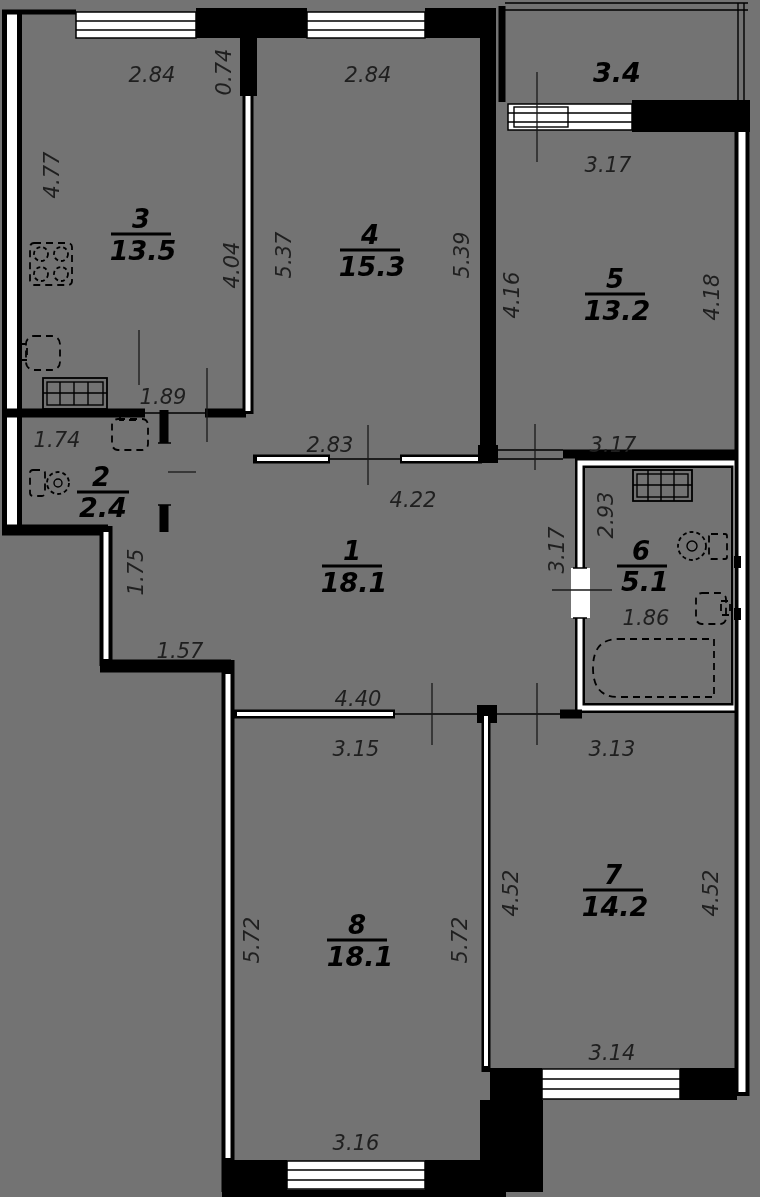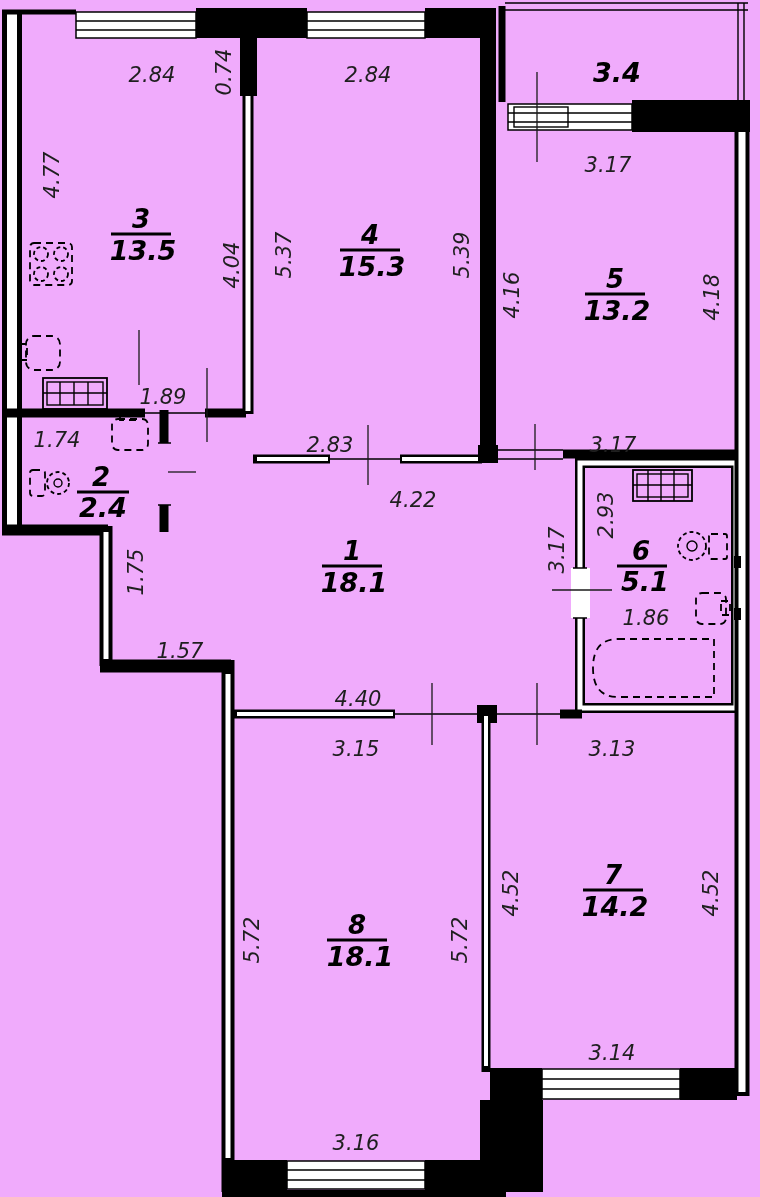--- a/index.html
+++ b/index.html
@@ -1,16 +1,16 @@
 <!DOCTYPE html>
 <html><head>
 <meta charset="utf-8">
 <style>
   html,body{margin:0;padding:0;background:#fff;}
-  .plan-wrap{position:relative;width:760px;height:1197px;background:#f0abfc;overflow:hidden;}
+  .plan-wrap{position:relative;width:760px;height:1197px;background:#737373;overflow:hidden;}
   svg{display:block;}
   .wb{stroke:#000;fill:none;}
   .wc{stroke:#fff;fill:none;}
   .solid{fill:#000;stroke:none;}
   .thin{stroke:#000;stroke-width:1.4;fill:none;}
   .band{fill:#fff;stroke:#000;stroke-width:1.5;}
   .dash{fill:none;stroke:#000;stroke-width:1.8;stroke-dasharray:7 5;}
   .dashc{fill:none;stroke:#000;stroke-width:1.8;stroke-dasharray:4 3;}
   .fix{fill:none;stroke:#000;stroke-width:1.8;}
   .tick{stroke:#1a1a1a;stroke-width:1.3;fill:none;}

